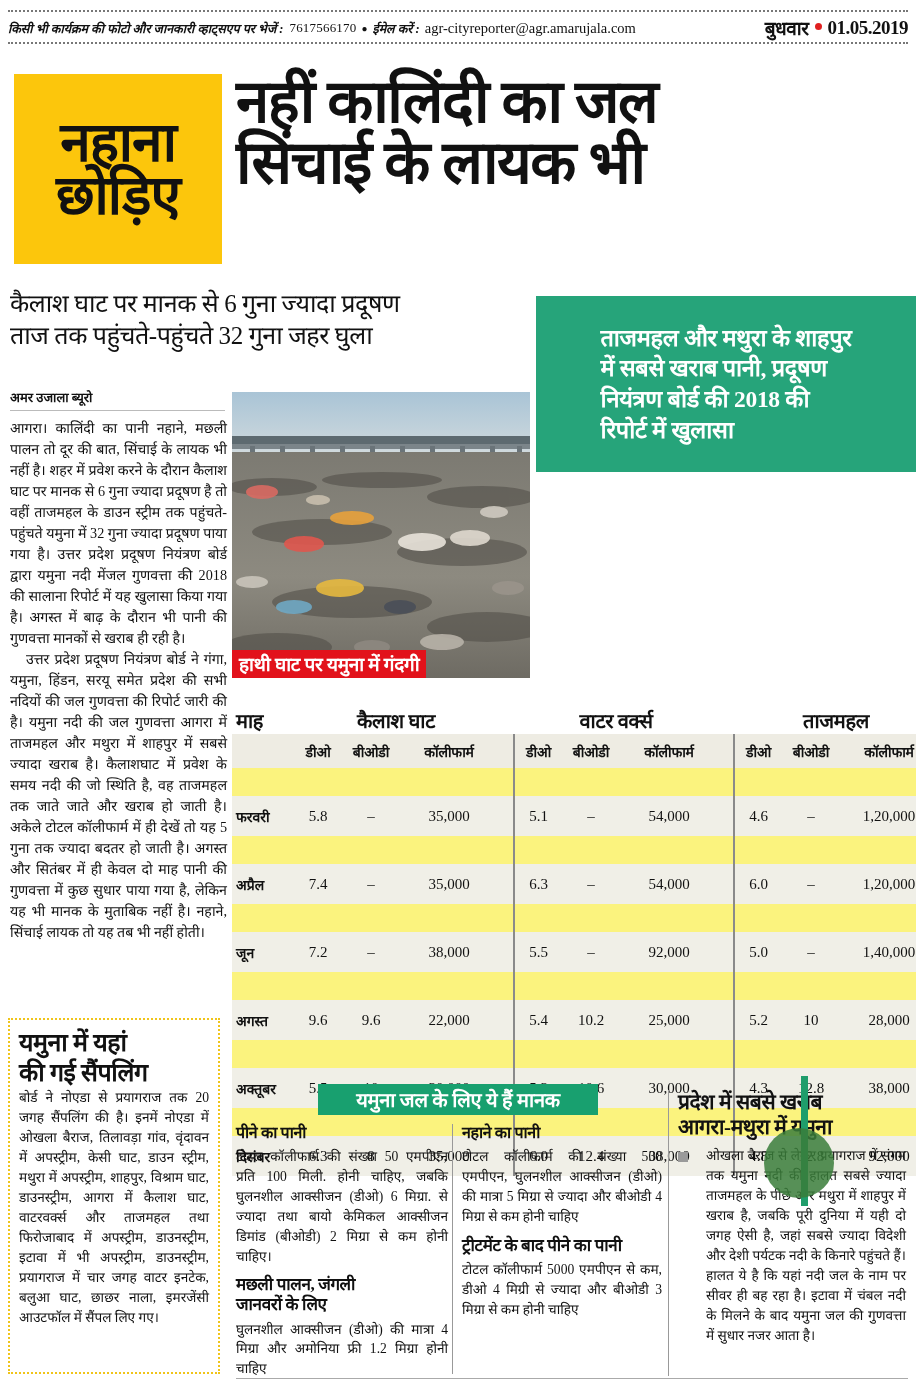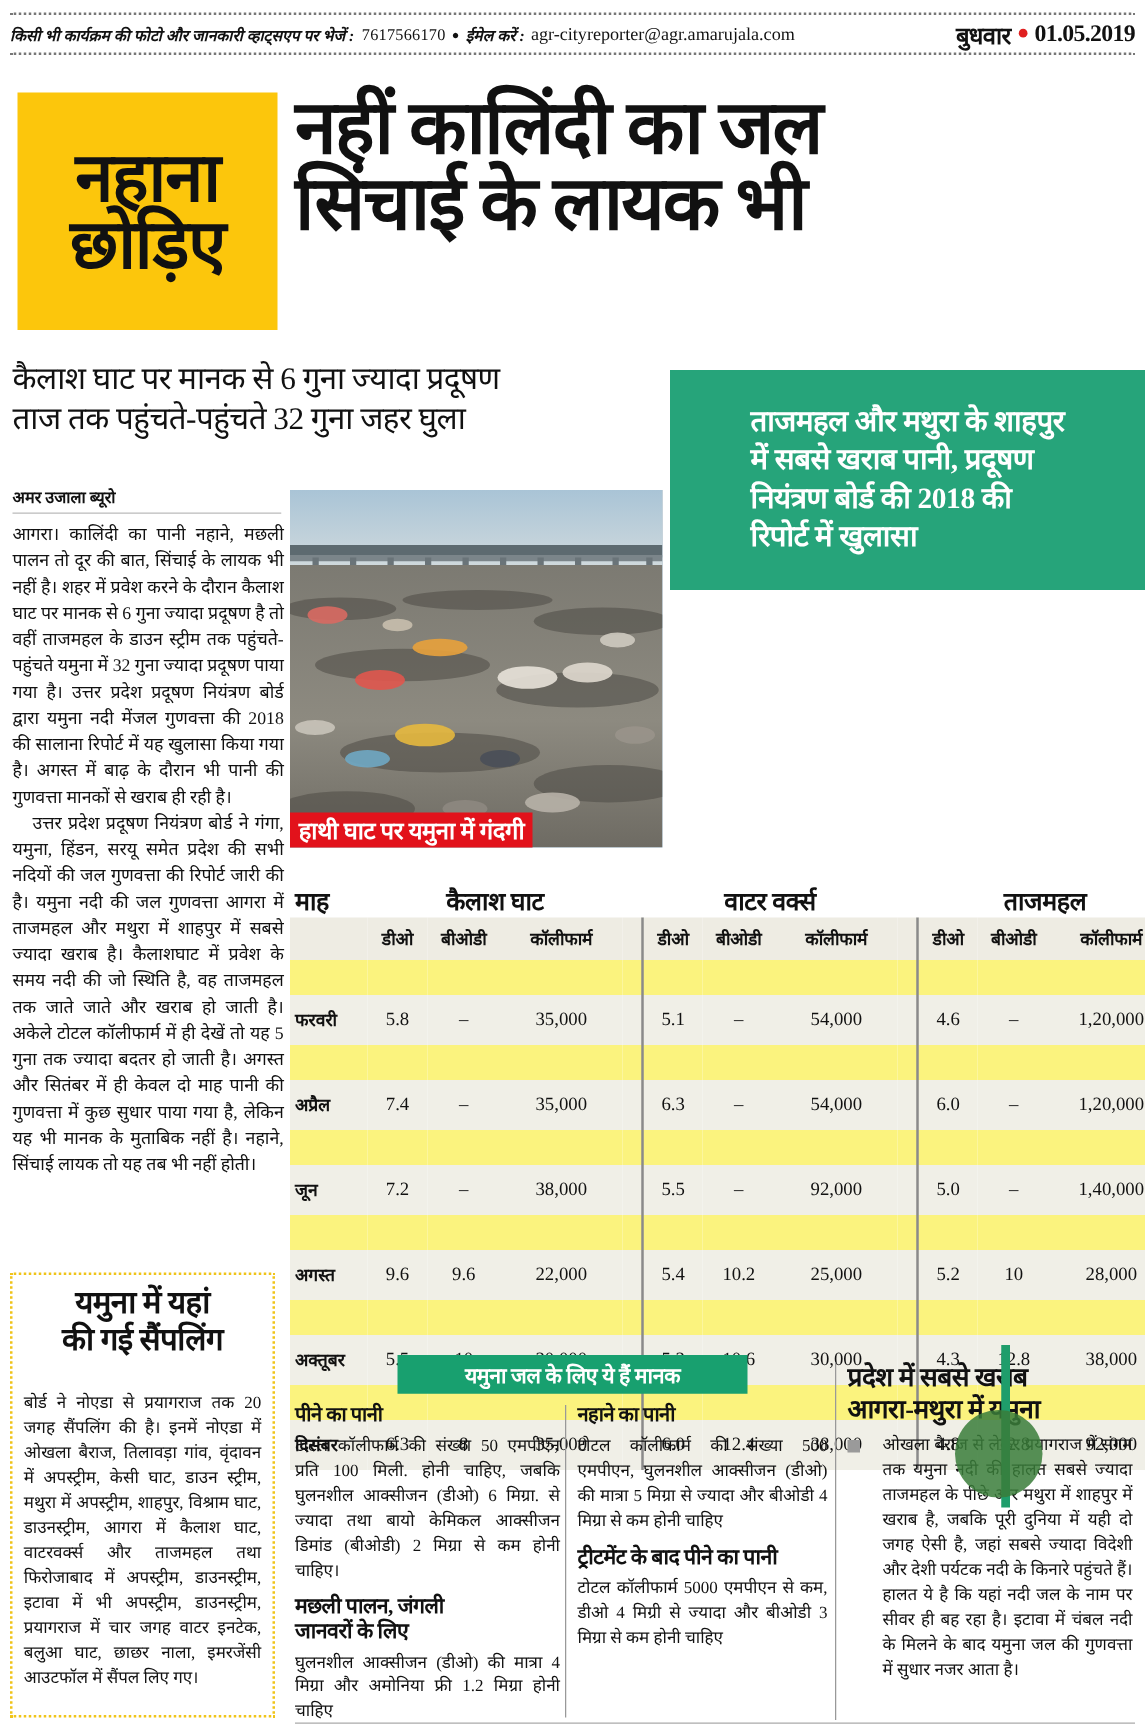--- a/index.html
+++ b/index.html
@@ -83,27 +83,27 @@
   td.sep{border-left:2px solid #8a8a8a;}
   .c-month{width:62px;}
   .c-do{width:48px;}
   .c-bod{width:58px;}
   .c-col{width:98px;}
   .c-gap{width:16px;}
 
   
   .sampbox{position:absolute;left:8px;top:1018px;width:212px;height:356px;
     border:2px dotted #f0c419;padding:8px 9px;box-sizing:border-box;background:#fff;}
-  .sampbox h3{margin:0 0 24px 0;font-size:25px;line-height:1.2;font-weight:bold;
-    letter-spacing:-.5px;text-align:center;}
+  .sampbox h3{margin:0 0 0 0;font-size:25px;line-height:1.2;font-weight:bold;
+    letter-spacing:-.5px;}
   .sampbox p{margin:0;font-size:13.6px;line-height:1.47;text-align:justify;}
 
   
   .stdbar{position:absolute;left:318px;top:1084px;width:280px;height:31px;
-    background:#18a06f;color:#fff;font-size:17px;font-weight:bold;
+    background:#18a06f;color:#fff;font-size:20px;font-weight:bold;
     display:flex;align-items:center;justify-content:center;letter-spacing:-.3px;}
   .botcol{position:absolute;top:1124px;}
   .botcol h4{margin:0 0 5px 0;font-size:16px;font-weight:bold;letter-spacing:-.4px;
     line-height:1.15;}
   .botcol h4.sm{font-size:17px;}
   .botcol p{margin:0 0 9px 0;font-size:13.6px;line-height:1.46;text-align:justify;}
   .col-a{left:236px;width:212px;}
   .col-b{left:462px;width:200px;}
   .vline1{position:absolute;left:452px;top:1124px;width:0;height:250px;
     border-left:1px solid #999;}

